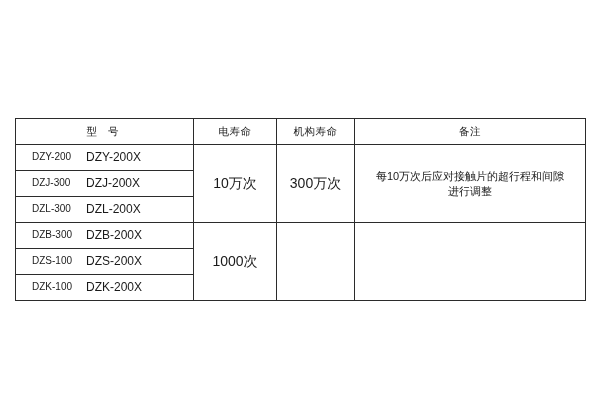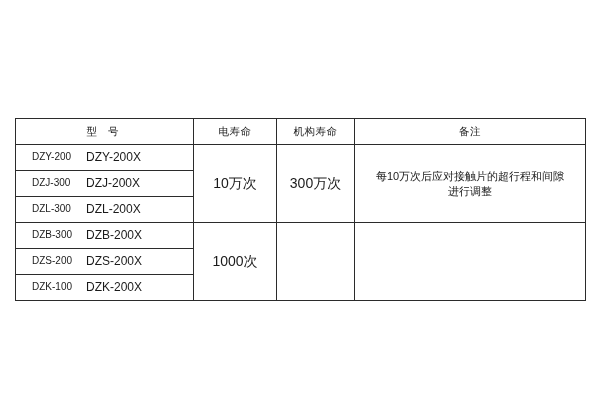--- a/index.html
+++ b/index.html
@@ -146,21 +146,21 @@
               <span class="model-b">DZB-200X</span>
             </span>
           </td>
           <td class="mid" rowspan="3">1000次</td>
           <td rowspan="3"></td>
           <td rowspan="3"></td>
         </tr>
         <tr>
           <td class="model-cell">
             <span class="model-inner">
-              <span class="model-a">DZS-200</span>
+              <span class="model-a">DZS-100</span>
               <span class="model-b">DZS-200X</span>
             </span>
           </td>
         </tr>
         <tr>
           <td class="model-cell">
             <span class="model-inner">
               <span class="model-a">DZK-100</span>
               <span class="model-b">DZK-200X</span>
             </span>

